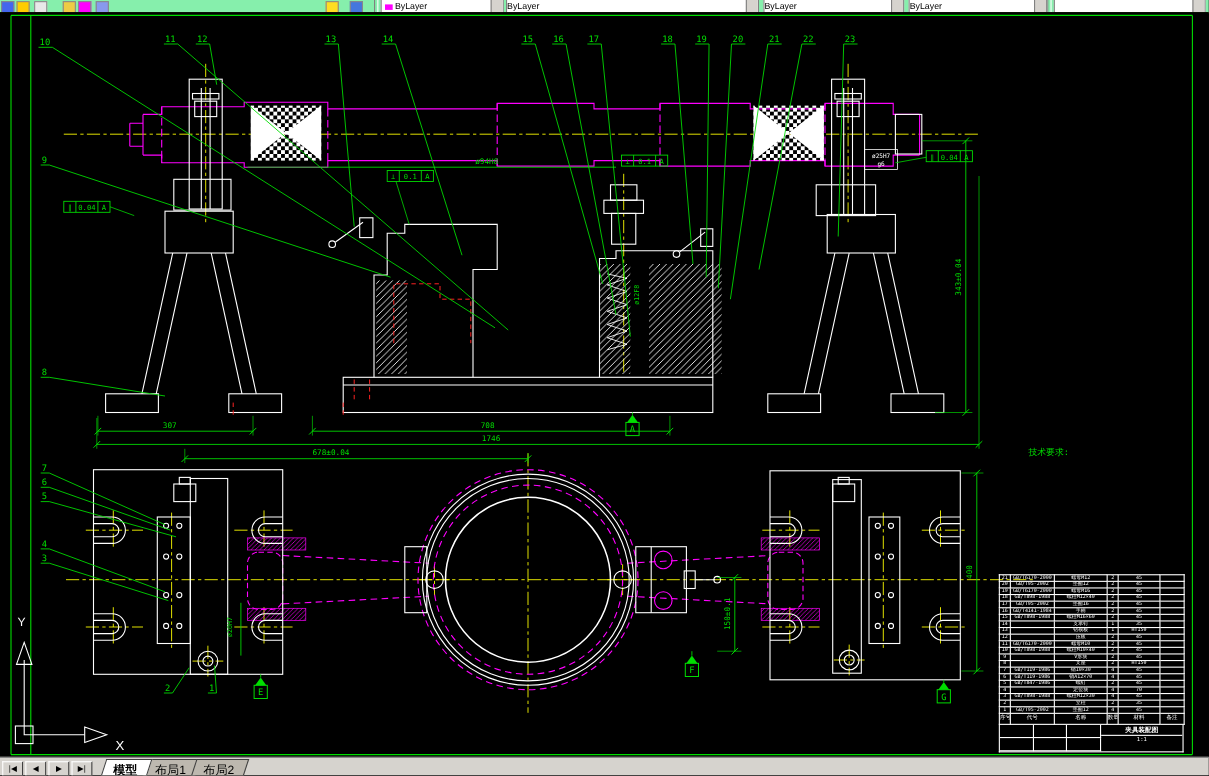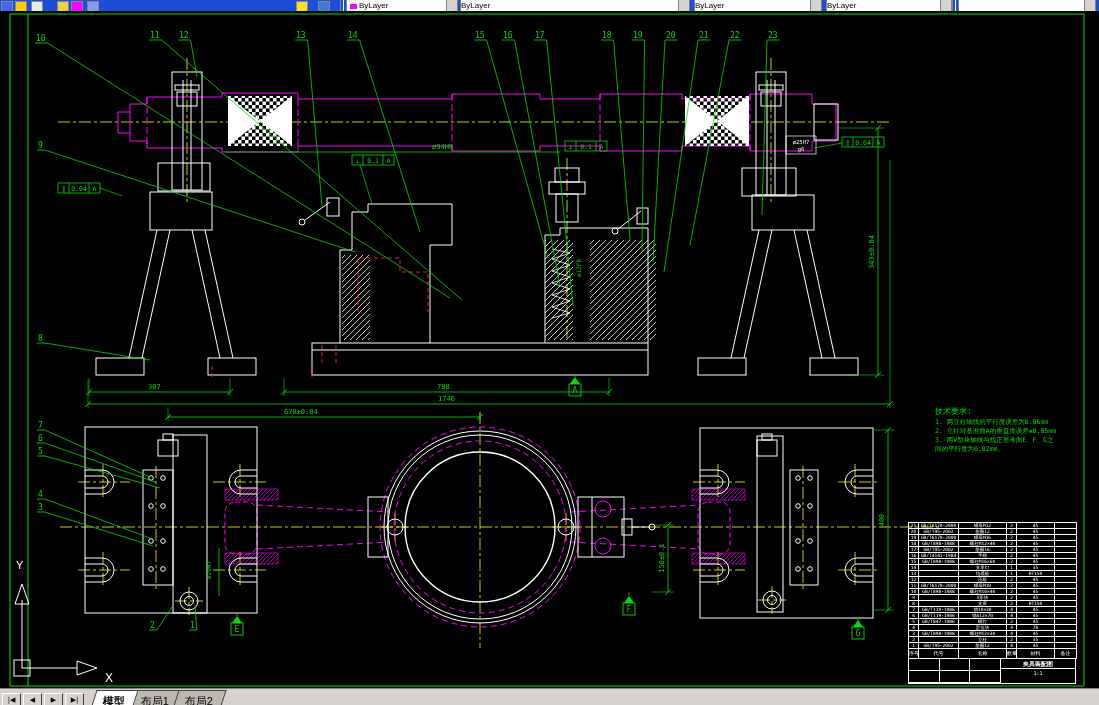--- a/index.html
+++ b/index.html
@@ -1,19 +1,19 @@
 <!DOCTYPE html>
 <html><head>
 <meta charset="utf-8">
 <style>
   html,body{margin:0;padding:0;background:#222;}
   #root{position:relative;width:1099px;height:705px;overflow:hidden;background:#000;
         font-family:"Liberation Sans",sans-serif;}
   
-  #toolbar{position:absolute;left:0;top:0;width:1099px;height:11px;background:#1d4ed8;
+  #toolbar{position:absolute;left:0;top:0;width:1099px;height:11px;background:#86efac;
            border-bottom:1px solid #4d7c0f;overflow:hidden;}
   .tb-icon{position:absolute;top:1px;width:10px;height:9px;border:1px solid #888;}
   .combo{position:absolute;top:-8px;height:18px;background:#fff;border:1px solid #808080;
          border-top-color:#404040;font:8px "Liberation Sans",sans-serif;color:#000;
          display:flex;align-items:flex-end;overflow:hidden;}
   .combo .swatch{width:7px;height:5px;margin:0 2px 2px 3px;}
   .combo .clabel{margin-bottom:1px;white-space:nowrap;}
   .combo .drop{position:absolute;right:0;top:0;bottom:0;width:10px;background:#d6d3ce;
          border-left:1px solid #808080;font-size:6px;text-align:center;color:#333;}
   .tb-sep{position:absolute;top:0;width:2px;height:11px;border-left:1px solid #808080;
@@ -512,26 +512,20 @@
           <text x="211" y="570" fill="#00dd00" font-size="6" font-family="DejaVu Sans Mono,monospace" text-anchor="middle" transform="rotate(-90 211 570)">ø20H7</text>
           <text x="801" y="144" fill="#ffffff" font-size="5.5" font-family="DejaVu Sans Mono,monospace" text-anchor="middle">ø25H7</text>
           <text x="801" y="151" fill="#ffffff" font-size="5.5" font-family="DejaVu Sans Mono,monospace" text-anchor="middle">g6</text>
           <text x="105" y="682" fill="#fff" font-size="12" font-family="Liberation Sans,sans-serif">X</text>
           <text x="16" y="569" fill="#fff" font-size="11" font-family="Liberation Sans,sans-serif">Y</text>
         </g>
     </svg>
 
     <div id="techreq">
       <div class="trtitle">技术要求:</div>
-      <div id="trlines">
-          <div>1. 两立柱轴线的平行度误差为0.06mm</div>
-          <div>2. 立柱对基准面A的垂直度误差≤0.05mm</div>
-          <div>3. 两V型块轴线与找正基准面E、F、G之</div>
-          <div>间的平行度为0.02mm。</div>
-        </div>
     </div>
 
     <div id="ptable-wrap">
       <table class="ptable">
         <colgroup>
             <col style="width:10px">
             <col style="width:40px">
             <col style="width:48px">
         <col style="width:10px">
             <col style="width:38px">

